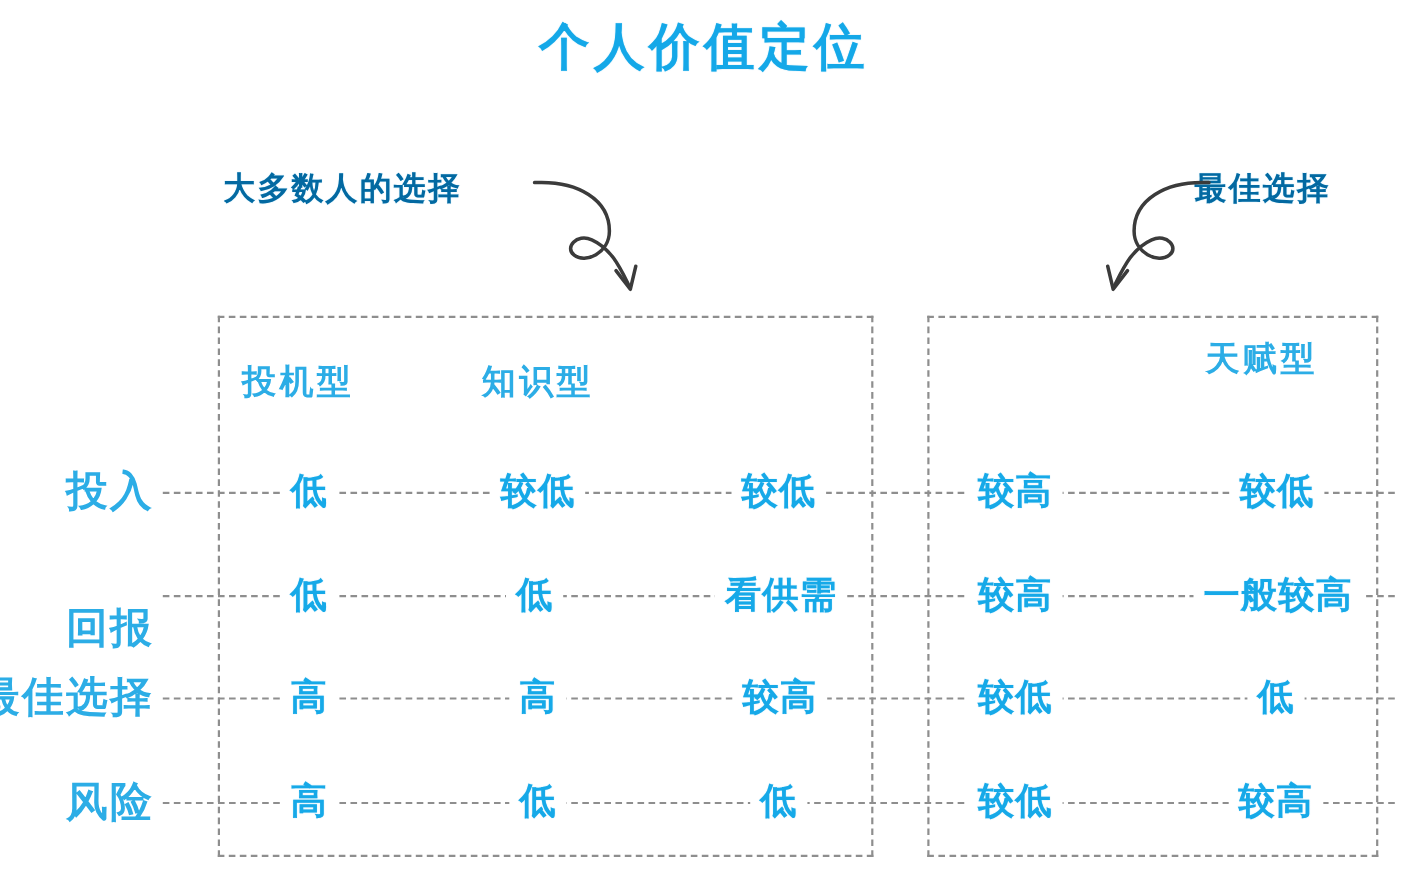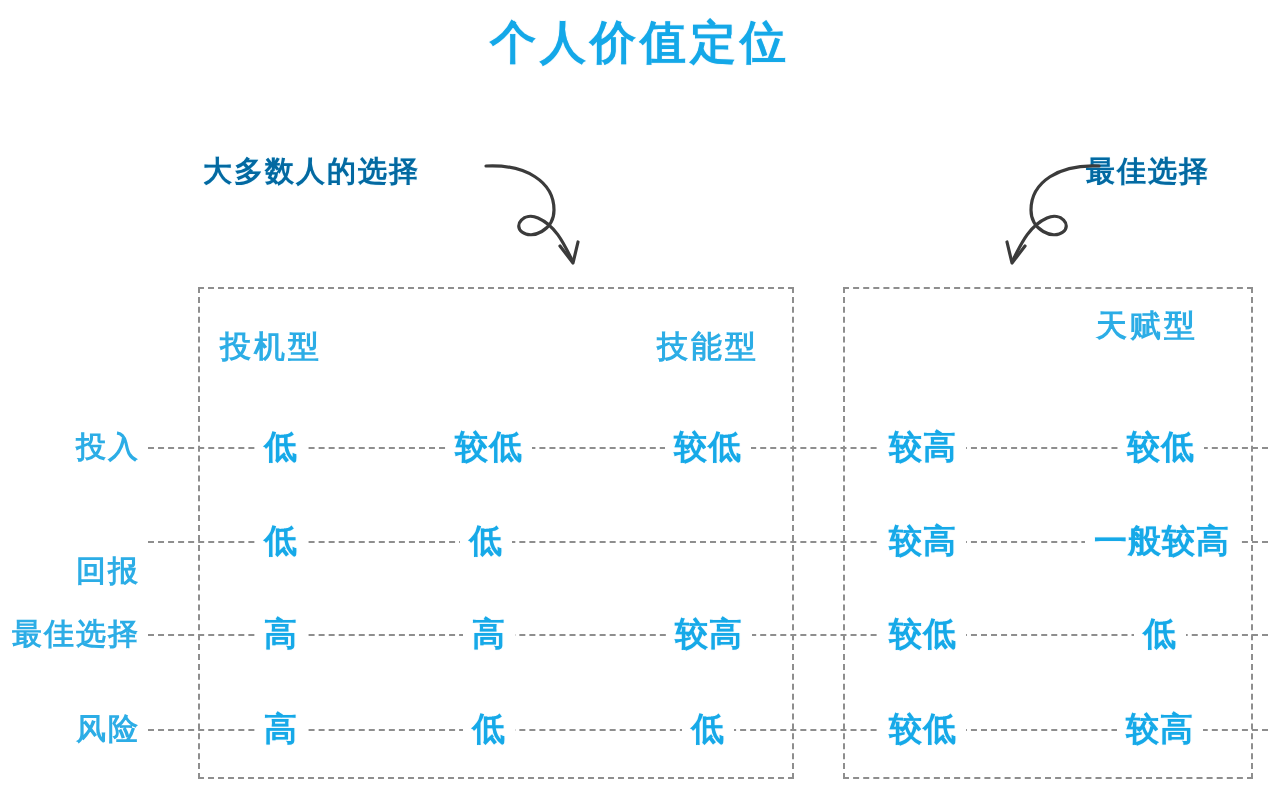--- a/index.html
+++ b/index.html
@@ -95,21 +95,21 @@
     font-weight: bold;
     letter-spacing: 3px;
     color: #2cade6;
     white-space: nowrap;
     background: #ffffff;
     padding: 2px 8px;
   }
   .row-head {
     position: absolute;
     transform: translate(-100%, -50%);
-    font-size: 30px;
+    font-size: 38px;
     font-weight: bold;
     letter-spacing: 2px;
     color: #2cade6;
     white-space: nowrap;
     background: #ffffff;
     padding: 2px 6px;
   }
 </style>
 </head>
 <body>
@@ -140,36 +140,37 @@
 
   <div class="row-line" style="top:447px"></div>
   <div class="row-line" style="top:541px"></div>
   <div class="row-line" style="top:634px"></div>
   <div class="row-line" style="top:729px"></div>
 
   <div class="group-box" id="box-left"></div>
   <div class="group-box" id="box-right"></div>
 
   <div class="col-head" style="left:271px; top:347px">投机型</div>
-  <div class="col-head" style="left:708px; top:347px">技能型</div>
+  <div class="col-head" style="left:489px; top:347px">知识型</div>
   <div class="col-head" style="left:1147px; top:326px">天赋型</div>
 
   <div class="row-head" style="left:146px; top:447px">投入</div>
   <div class="row-head" style="left:146px; top:571px">回报</div>
   <div class="row-head" style="left:146px; top:634px">最佳选择</div>
   <div class="row-head" style="left:146px; top:729px">风险</div>
 
   <div class="cell" style="left:281px; top:447px">低</div>
   <div class="cell" style="left:489px; top:447px">较低</div>
   <div class="cell" style="left:708px; top:447px">较低</div>
   <div class="cell" style="left:923px; top:447px">较高</div>
   <div class="cell" style="left:1161px; top:447px">较低</div>
 
   <div class="cell" style="left:281px; top:541px">低</div>
   <div class="cell" style="left:486px; top:541px">低</div>
+  <div class="cell" style="left:710px; top:541px">看供需</div>
   <div class="cell" style="left:923px; top:541px">较高</div>
   <div class="cell" style="left:1162px; top:541px">一般较高</div>
 
   <div class="cell" style="left:281px; top:634px">高</div>
   <div class="cell" style="left:489px; top:634px">高</div>
   <div class="cell" style="left:709px; top:634px">较高</div>
   <div class="cell" style="left:923px; top:634px">较低</div>
   <div class="cell" style="left:1160px; top:634px">低</div>
 
   <div class="cell" style="left:281px; top:729px">高</div>

